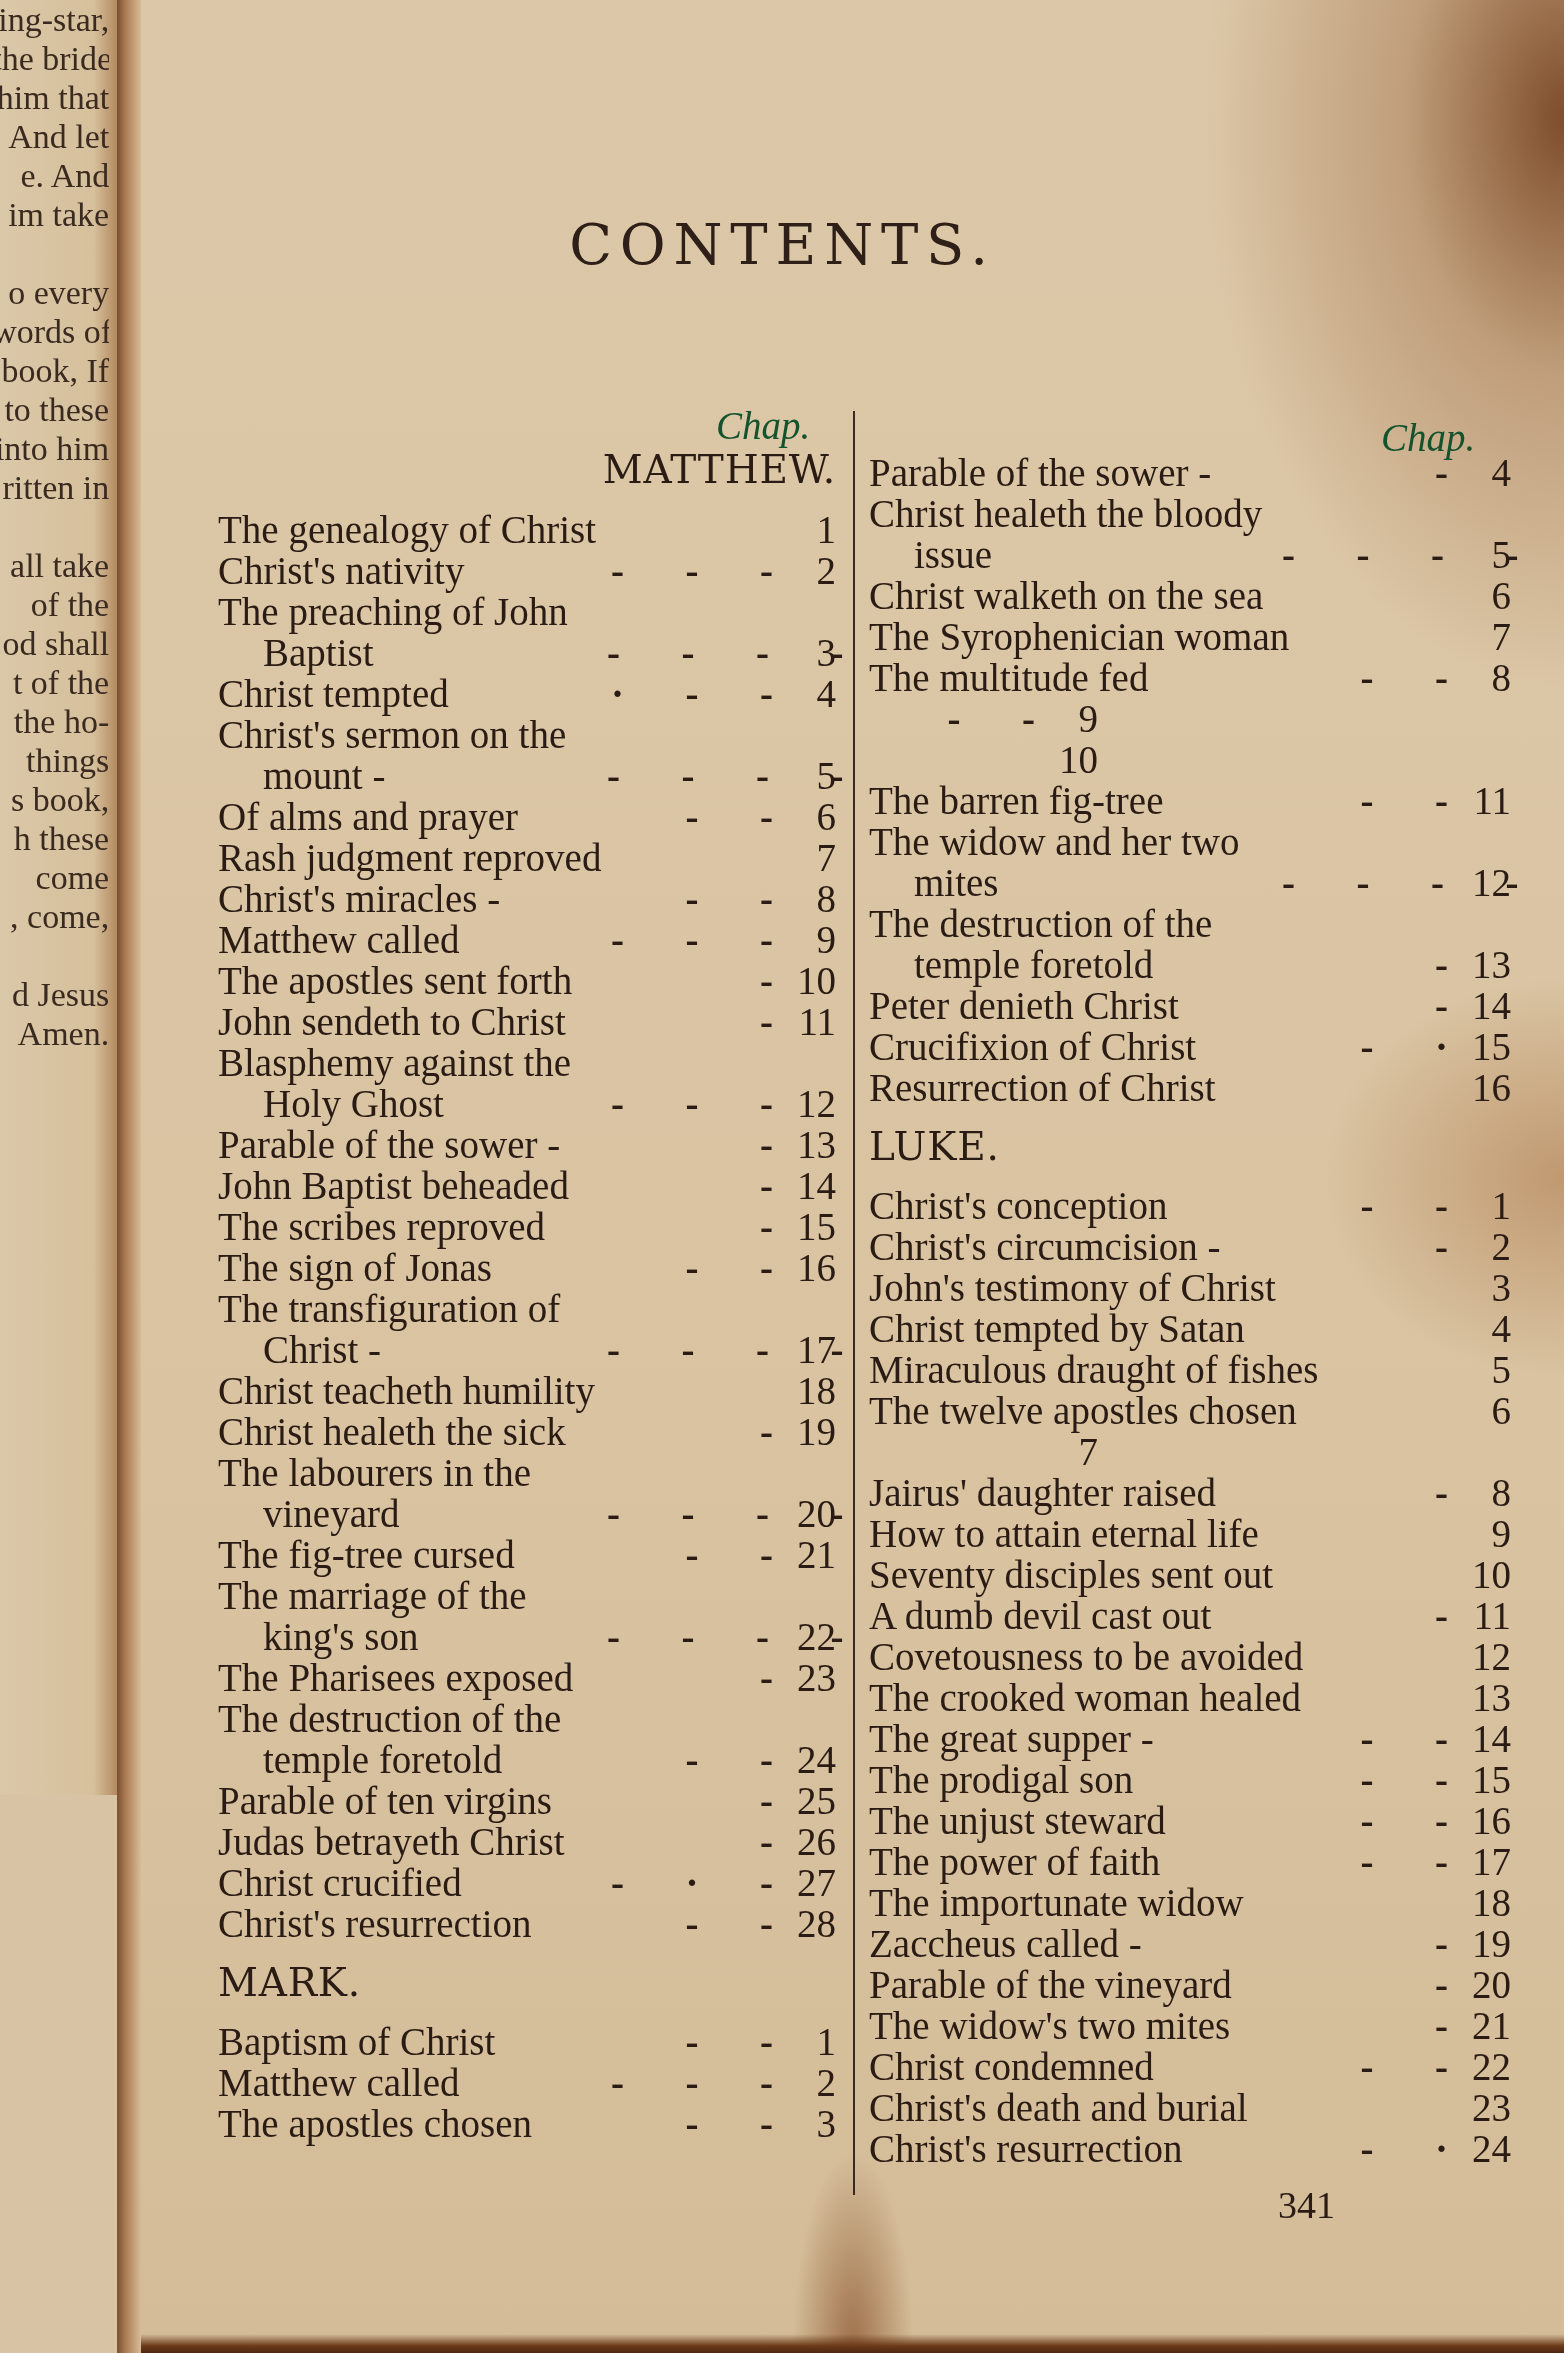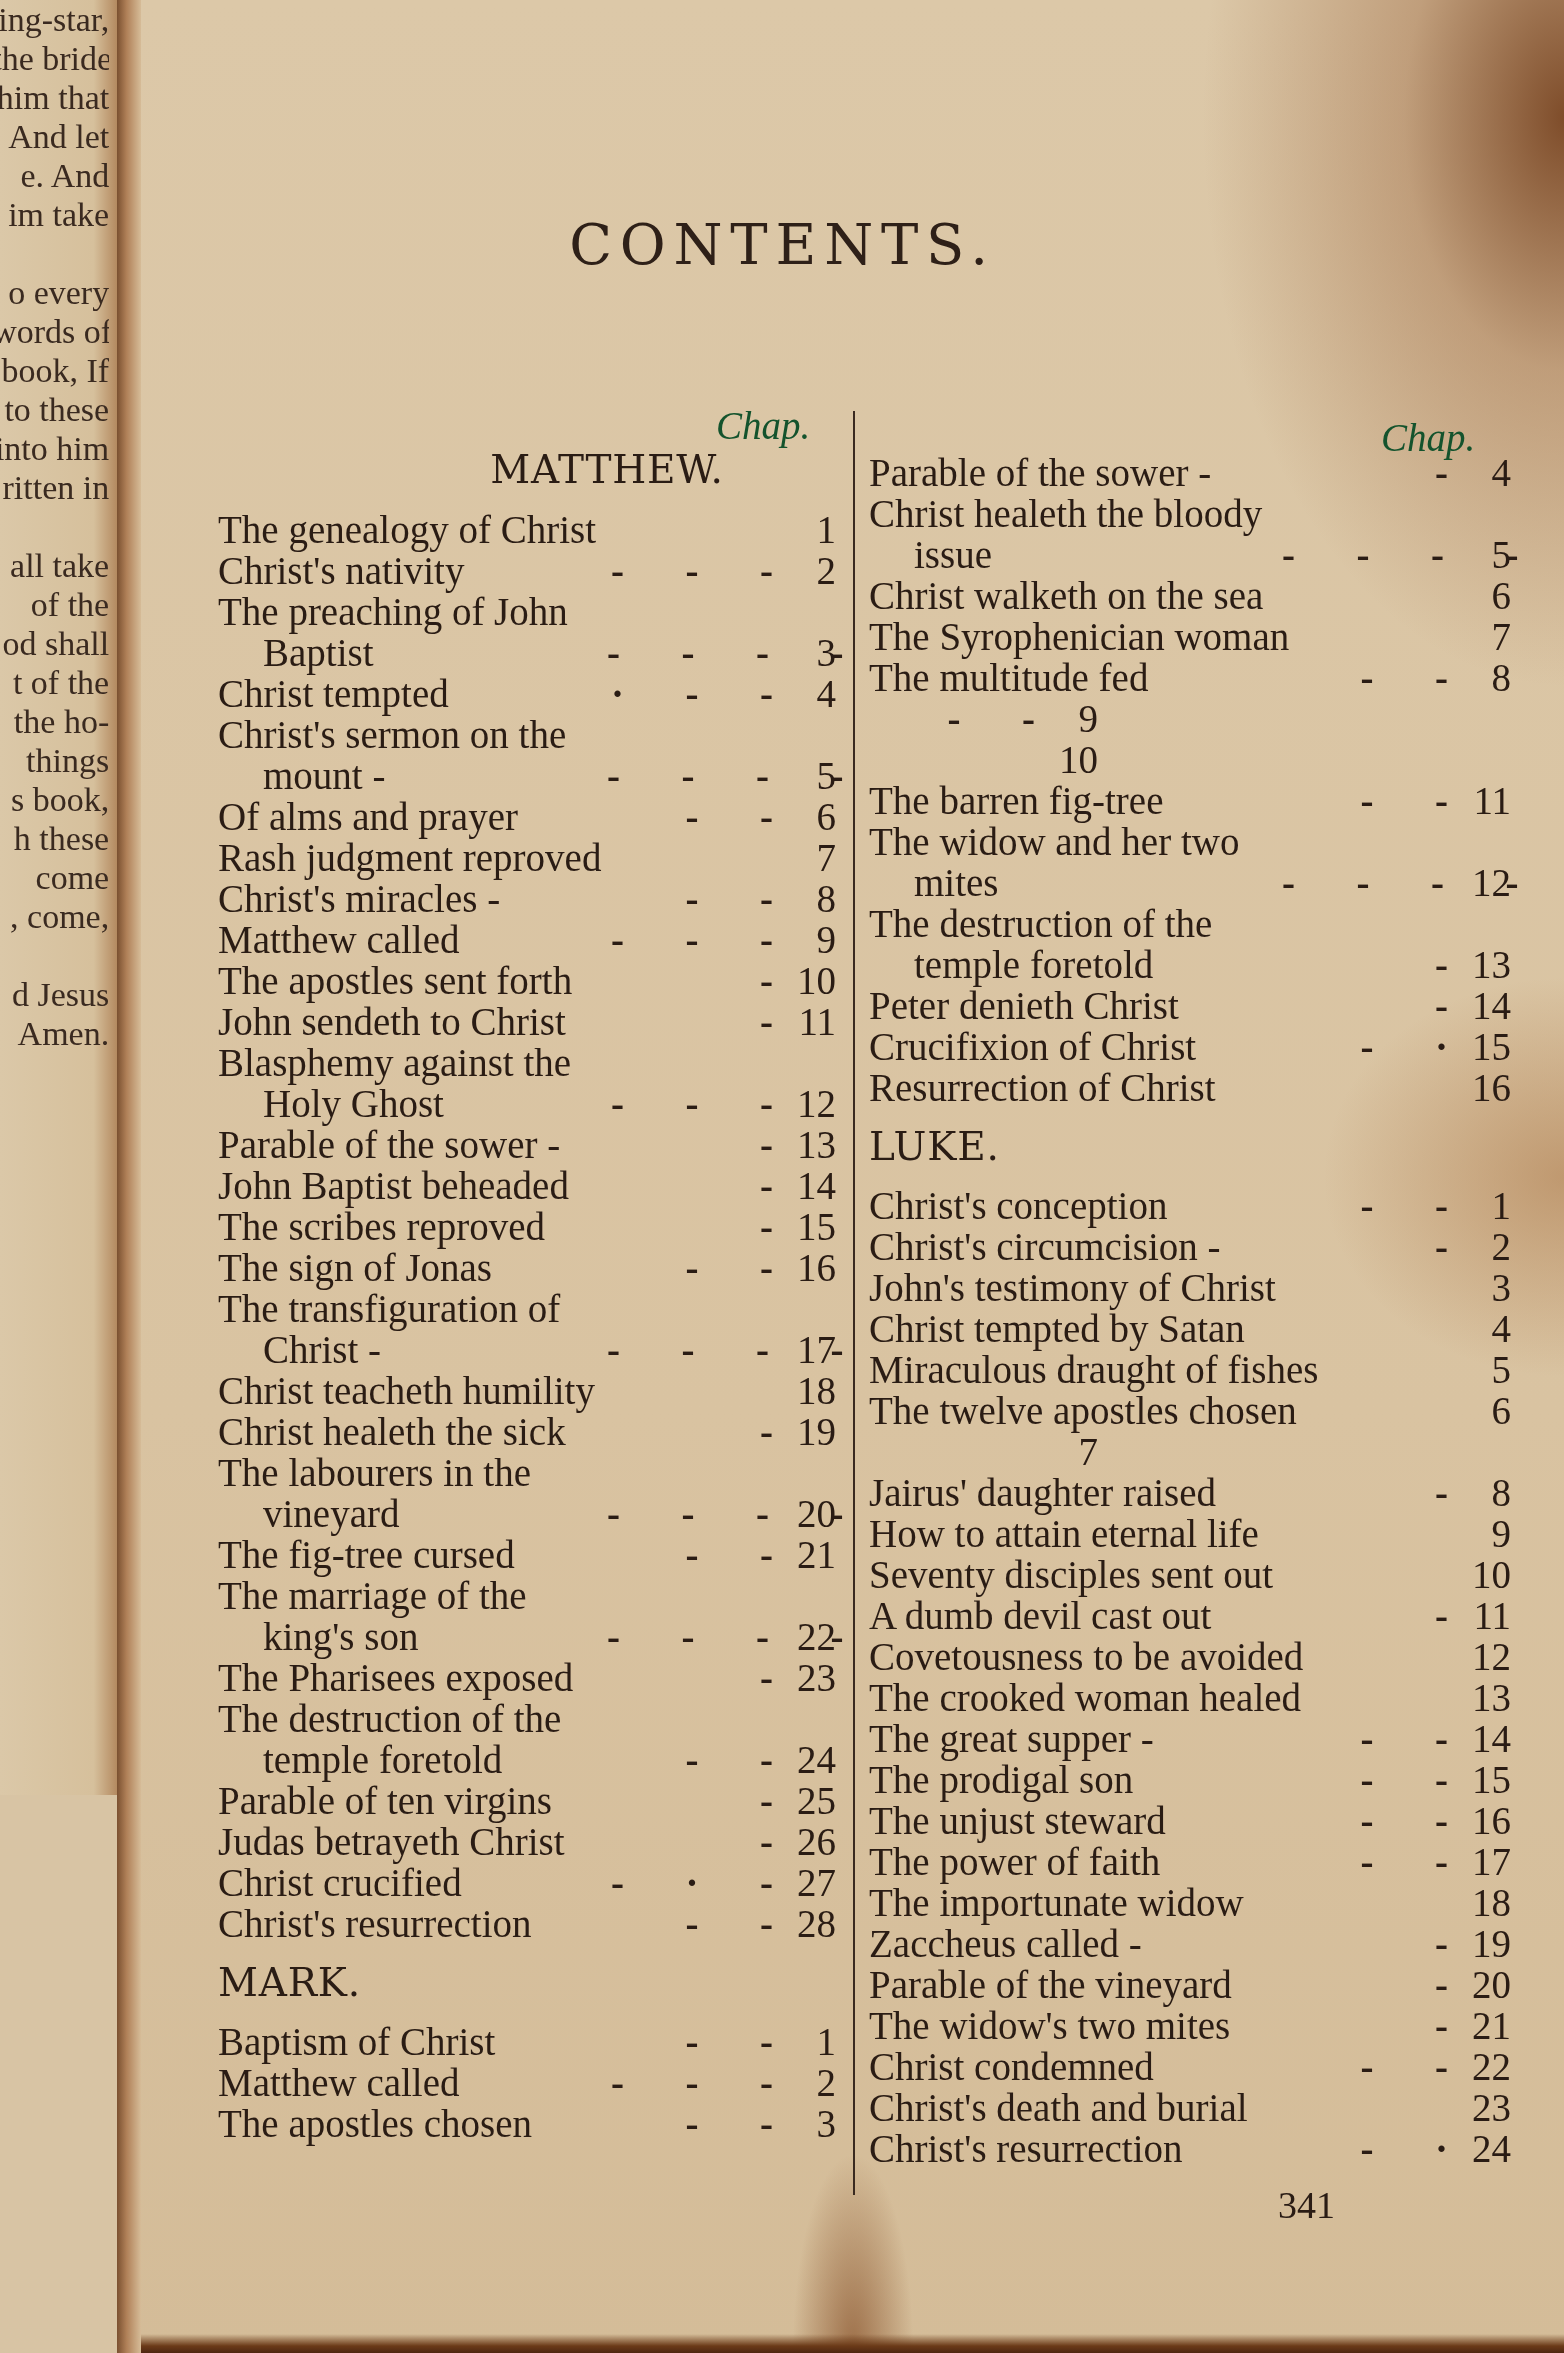--- a/index.html
+++ b/index.html
@@ -50,21 +50,21 @@
   .chap-label {
     position: absolute; font-family: "Liberation Serif", serif; font-style: italic;
     font-size: 39px; color: #14532d;
   }
   .chap-left { left: 716px; top: 403px; }
   .chap-right { left: 1381px; top: 415px; }
   .book-title {
     font-family: "DejaVu Serif", serif; font-size: 39px; 
     height: 77px; line-height: 77px; letter-spacing: 0.8px;
   }
-  .col-left .book-title.first { text-align: center; padding-left: 160px; height: 102px; line-height: 125px; }
+  .col-left .book-title.first { text-align: right; padding-left: 160px; height: 102px; line-height: 125px; }
   .entry { display: flex; align-items: baseline; font-family: "Liberation Serif", serif; font-size: 39px; }
   .entry .title-text { flex: 1; white-space: pre; }
   .entry .dots { width: 180px; text-align: right; letter-spacing: 14px; white-space: pre; font-weight: bold; }
   .entry .num { width: 49px; text-align: right; }
   .line { height: 41px; line-height: 41px; }
   .cont { padding-left: 45px; }
   .right-spacer { height: 45px; }
   .page-number {
     position: absolute; left: 1278px; top: 2183px; font-family: "Liberation Serif", serif;
     font-size: 38px; font-weight: normal;

